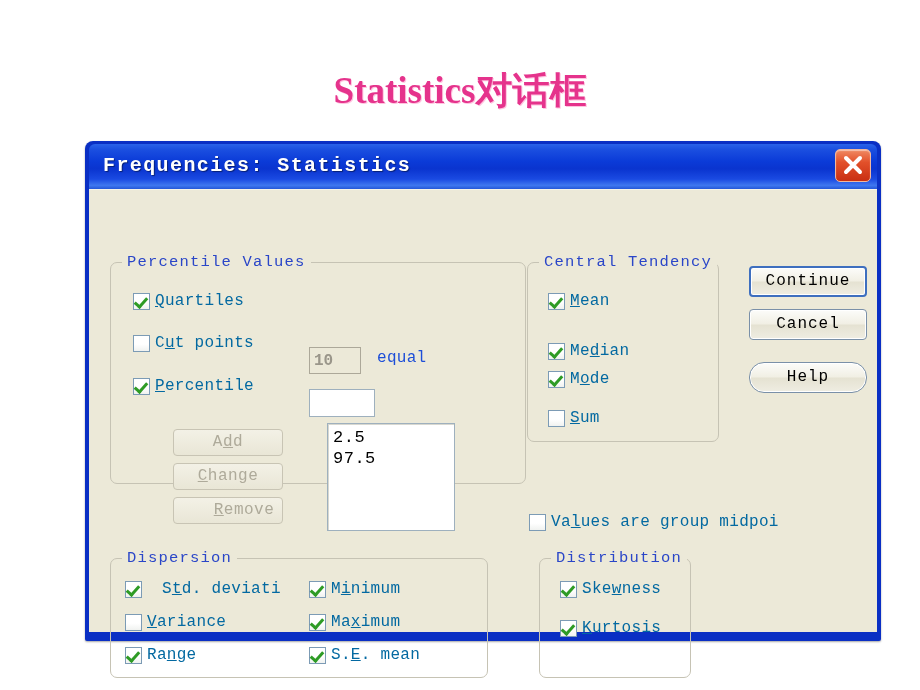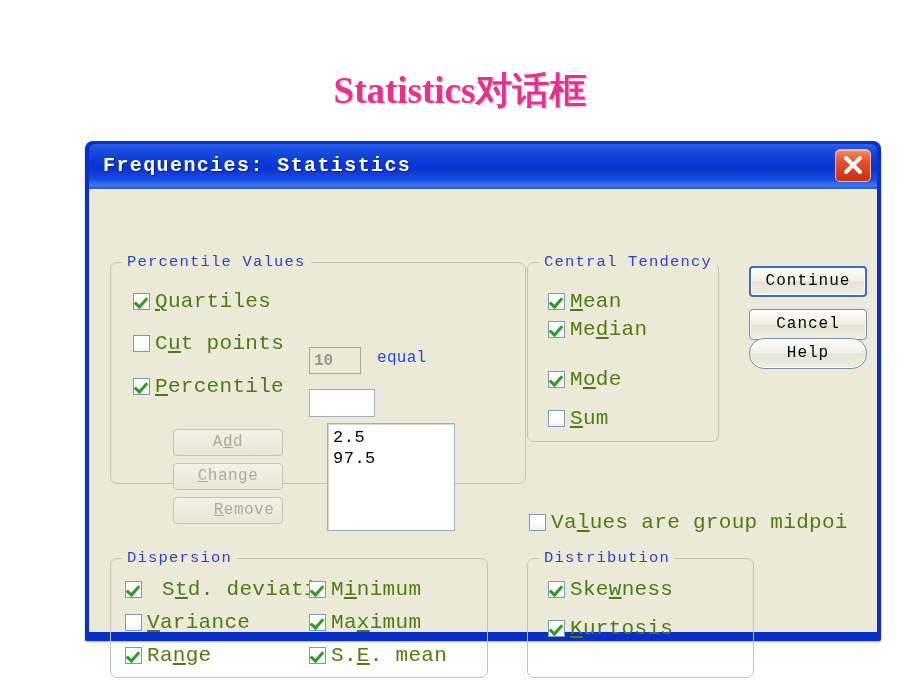--- a/index.html
+++ b/index.html
@@ -102,21 +102,21 @@
     padding: 0 5px;
     color: #2A46C8;
     font-size: 15.5px;
     letter-spacing: 1.2px;
     white-space: nowrap;
   }
 
   #grp-percentile { left: 21px;  top: 72px;  width: 416px; height: 222px; }
   #grp-central    { left: 438px; top: 72px;  width: 192px; height: 180px; }
   #grp-dispersion { left: 21px;  top: 368px; width: 378px; height: 120px; }
-  #grp-distribution { left: 438px; top: 368px; width: 227px; height: 120px; }
+  #grp-distribution { left: 450px; top: 368px; width: 152px; height: 120px; }
 
   
   .cb-row {
     position: absolute;
     display: flex;
     align-items: center;
     white-space: nowrap;
     cursor: pointer;
   }
   .cb-box {
@@ -134,22 +134,22 @@
     position: absolute;
     left: 3px;
     top: 1px;
     width: 5px;
     height: 10px;
     border: solid #2E9B25;
     border-width: 0 3px 3px 0;
     transform: rotate(42deg);
   }
   .cb-label {
-    font-size: 21px;
-    color: #4d7c0f;
+    font-size: 16px;
+    color: #0369a1;
     letter-spacing: 0.3px;
     line-height: 17px;
   }
   .mn { text-decoration: underline; }
 
   
   .field {
     position: absolute;
     box-sizing: border-box;
     border: 1px solid #9EB0BE;
@@ -239,21 +239,21 @@
     letter-spacing: 1px;
     cursor: pointer;
     box-shadow: inset 0 0 0 1px #ffffff;
   }
   .actbtn.default {
     border: 2px solid #3E6FBF;
     line-height: 27px;
   }
   #btn-continue { top: 76px; }
   #btn-cancel   { top: 119px; }
-  #btn-help     { top: 148px; border-radius: 15px; }
+  #btn-help     { top: 172px; border-radius: 15px; }
 
   
   #cb-midpoints { left: 440px; top: 324px; }
 </style>
 </head>
 <body>
 
 <div id="slide-title">Statistics对话框</div>
 
 <div id="dialog">
@@ -300,21 +300,21 @@
       </div>
     </div>
 
     <div class="group" id="grp-central">
       <div class="group-title">Central Tendency</div>
 
       <div class="cb-row" style="left:20px; top:30px;">
         <span class="cb-box checked"></span>
         <span class="cb-label"><span></span><span class="mn">M</span><span>ean</span></span>
       </div>
-      <div class="cb-row" style="left:20px; top:58px;">
+      <div class="cb-row" style="left:20px; top:80px;">
         <span class="cb-box checked"></span>
         <span class="cb-label"><span>Me</span><span class="mn">d</span><span>ian</span></span>
       </div>
       <div class="cb-row" style="left:20px; top:108px;">
         <span class="cb-box checked"></span>
         <span class="cb-label"><span>M</span><span class="mn">o</span><span>de</span></span>
       </div>
       <div class="cb-row" style="left:20px; top:147px;">
         <span class="cb-box"></span>
         <span class="cb-label"><span></span><span class="mn">S</span><span>um</span></span>

